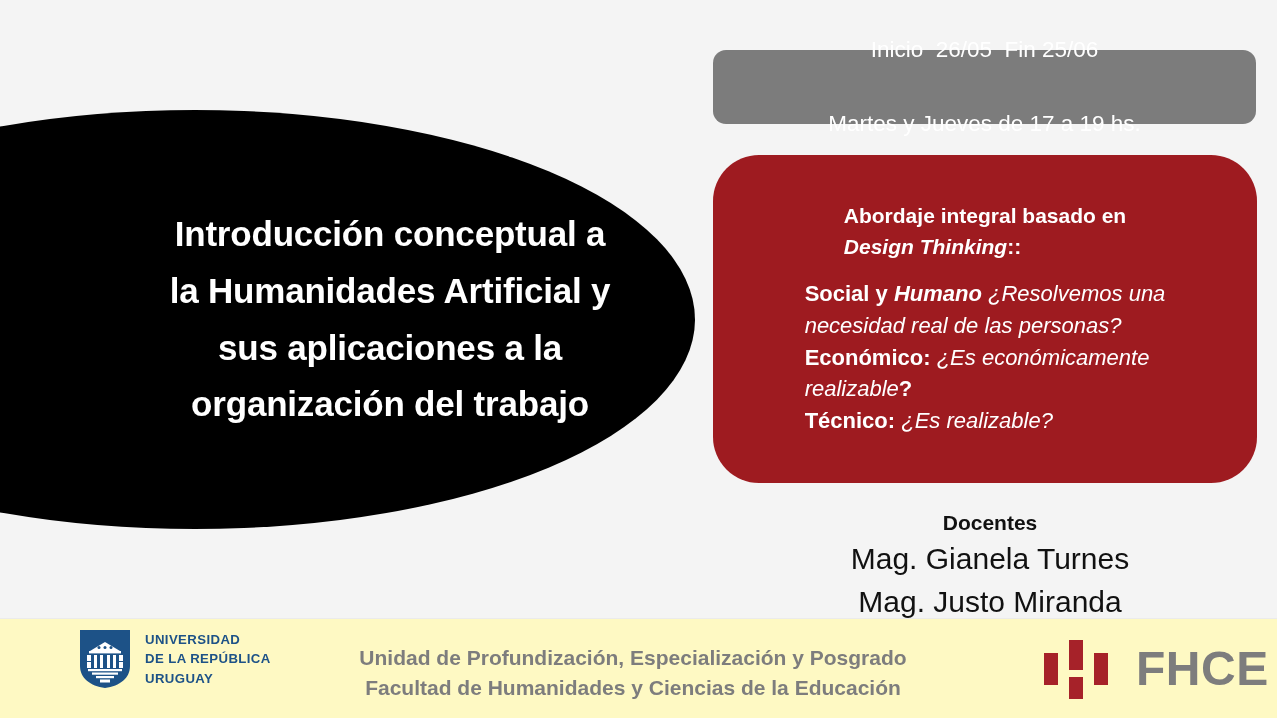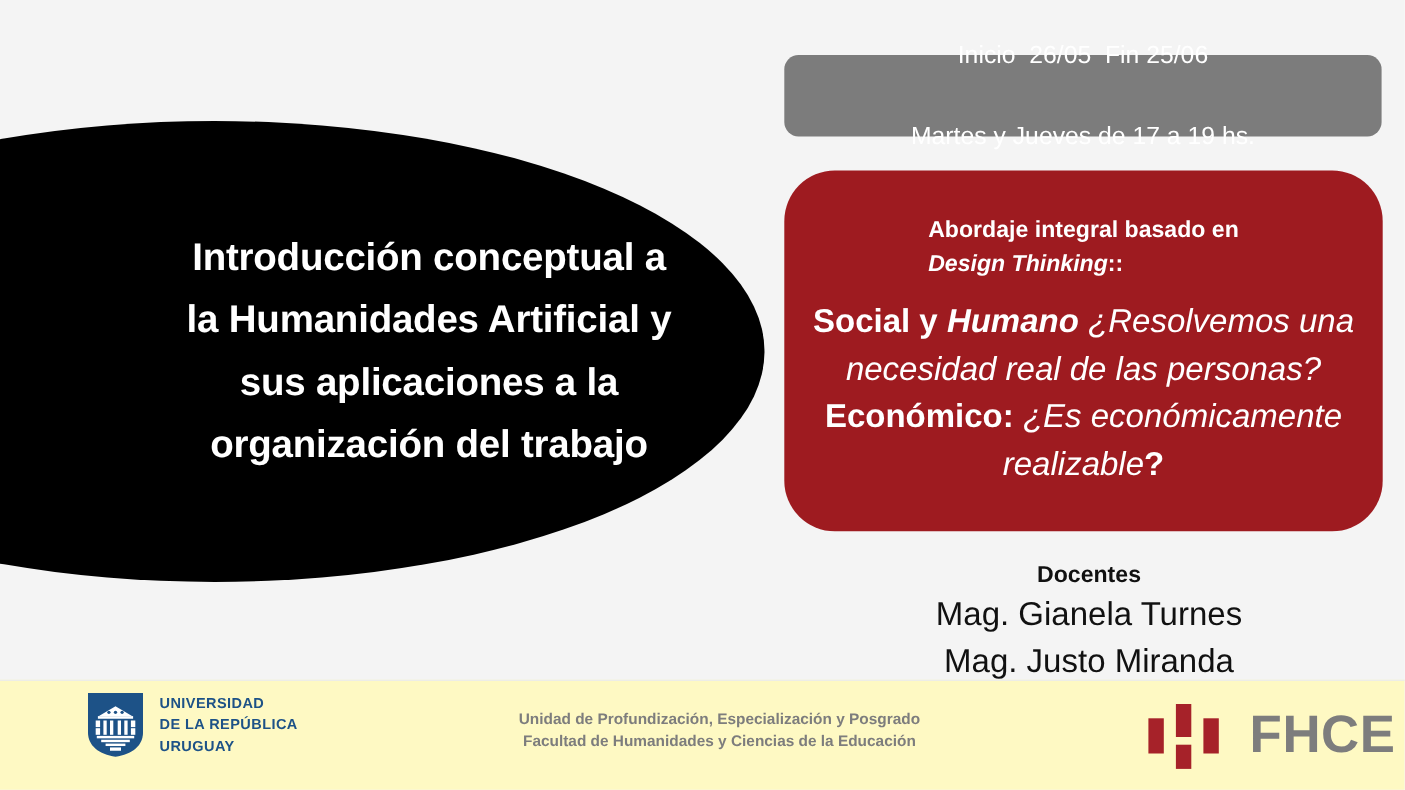--- a/index.html
+++ b/index.html
@@ -88,22 +88,22 @@
     font-weight: bold;
     font-size: 21px;
     line-height: 1.45;
   }
   #approach-heading .dt {
     font-style: italic;
     font-weight: bold;
   }
   #approach-body {
     margin-top: 16px;
-    text-align: center;
-    font-size: 30px;
+    text-align: left;
+    font-size: 22px;
     line-height: 1.44;
     font-style: italic;
   }
   #approach-body .bi { font-style: italic; font-weight: bold; }
   #approach-body .pl { font-style: normal; font-weight: bold; }
 
   
   #teachers {
     position: absolute;
     left: 800px;
@@ -145,27 +145,27 @@
   #udelar-words {
     margin-left: 13px;
     color: #1d5287;
     font-size: 13.2px;
     font-weight: bold;
     line-height: 1.48;
     letter-spacing: 0.4px;
   }
   #footer-center {
     position: absolute;
-    left: 329px;
+    left: 308px;
     top: 24px;
     width: 650px;
     text-align: center;
     color: #7d7d7d;
     font-weight: bold;
-    font-size: 14px;
+    font-size: 21px;
     line-height: 1.43;
   }
   #fhce-logo {
     position: absolute;
     left: 1038px;
     top: 18px;
     display: flex;
     align-items: center;
   }
   #fhce-mark { width: 86px; height: 64px; display: block; }
@@ -203,20 +203,23 @@
       <span class="dt">Design Thinking</span><span>::</span>
     </div>
     <div id="approach-body">
       <div>
         <span class="pl">Social y </span><span class="bi">Humano</span><span> </span><span>¿Resolvemos una</span><br>
         <span>necesidad real de las personas?</span>
       </div>
       <div>
         <span class="pl">Económico</span><span class="pl">: </span><span>¿Es económicamente</span><br>
         <span>realizable</span><span class="pl">?</span>
+      </div>
+      <div>
+        <span class="pl">Técnico</span><span class="pl">: </span><span>¿Es realizable?</span>
       </div>
     </div>
   </div>
 
   <div id="teachers">
     <div id="teachers-label">Docentes</div>
     <div class="teacher">Mag. Gianela Turnes</div>
     <div class="teacher">Mag. Justo Miranda</div>
   </div>
 

